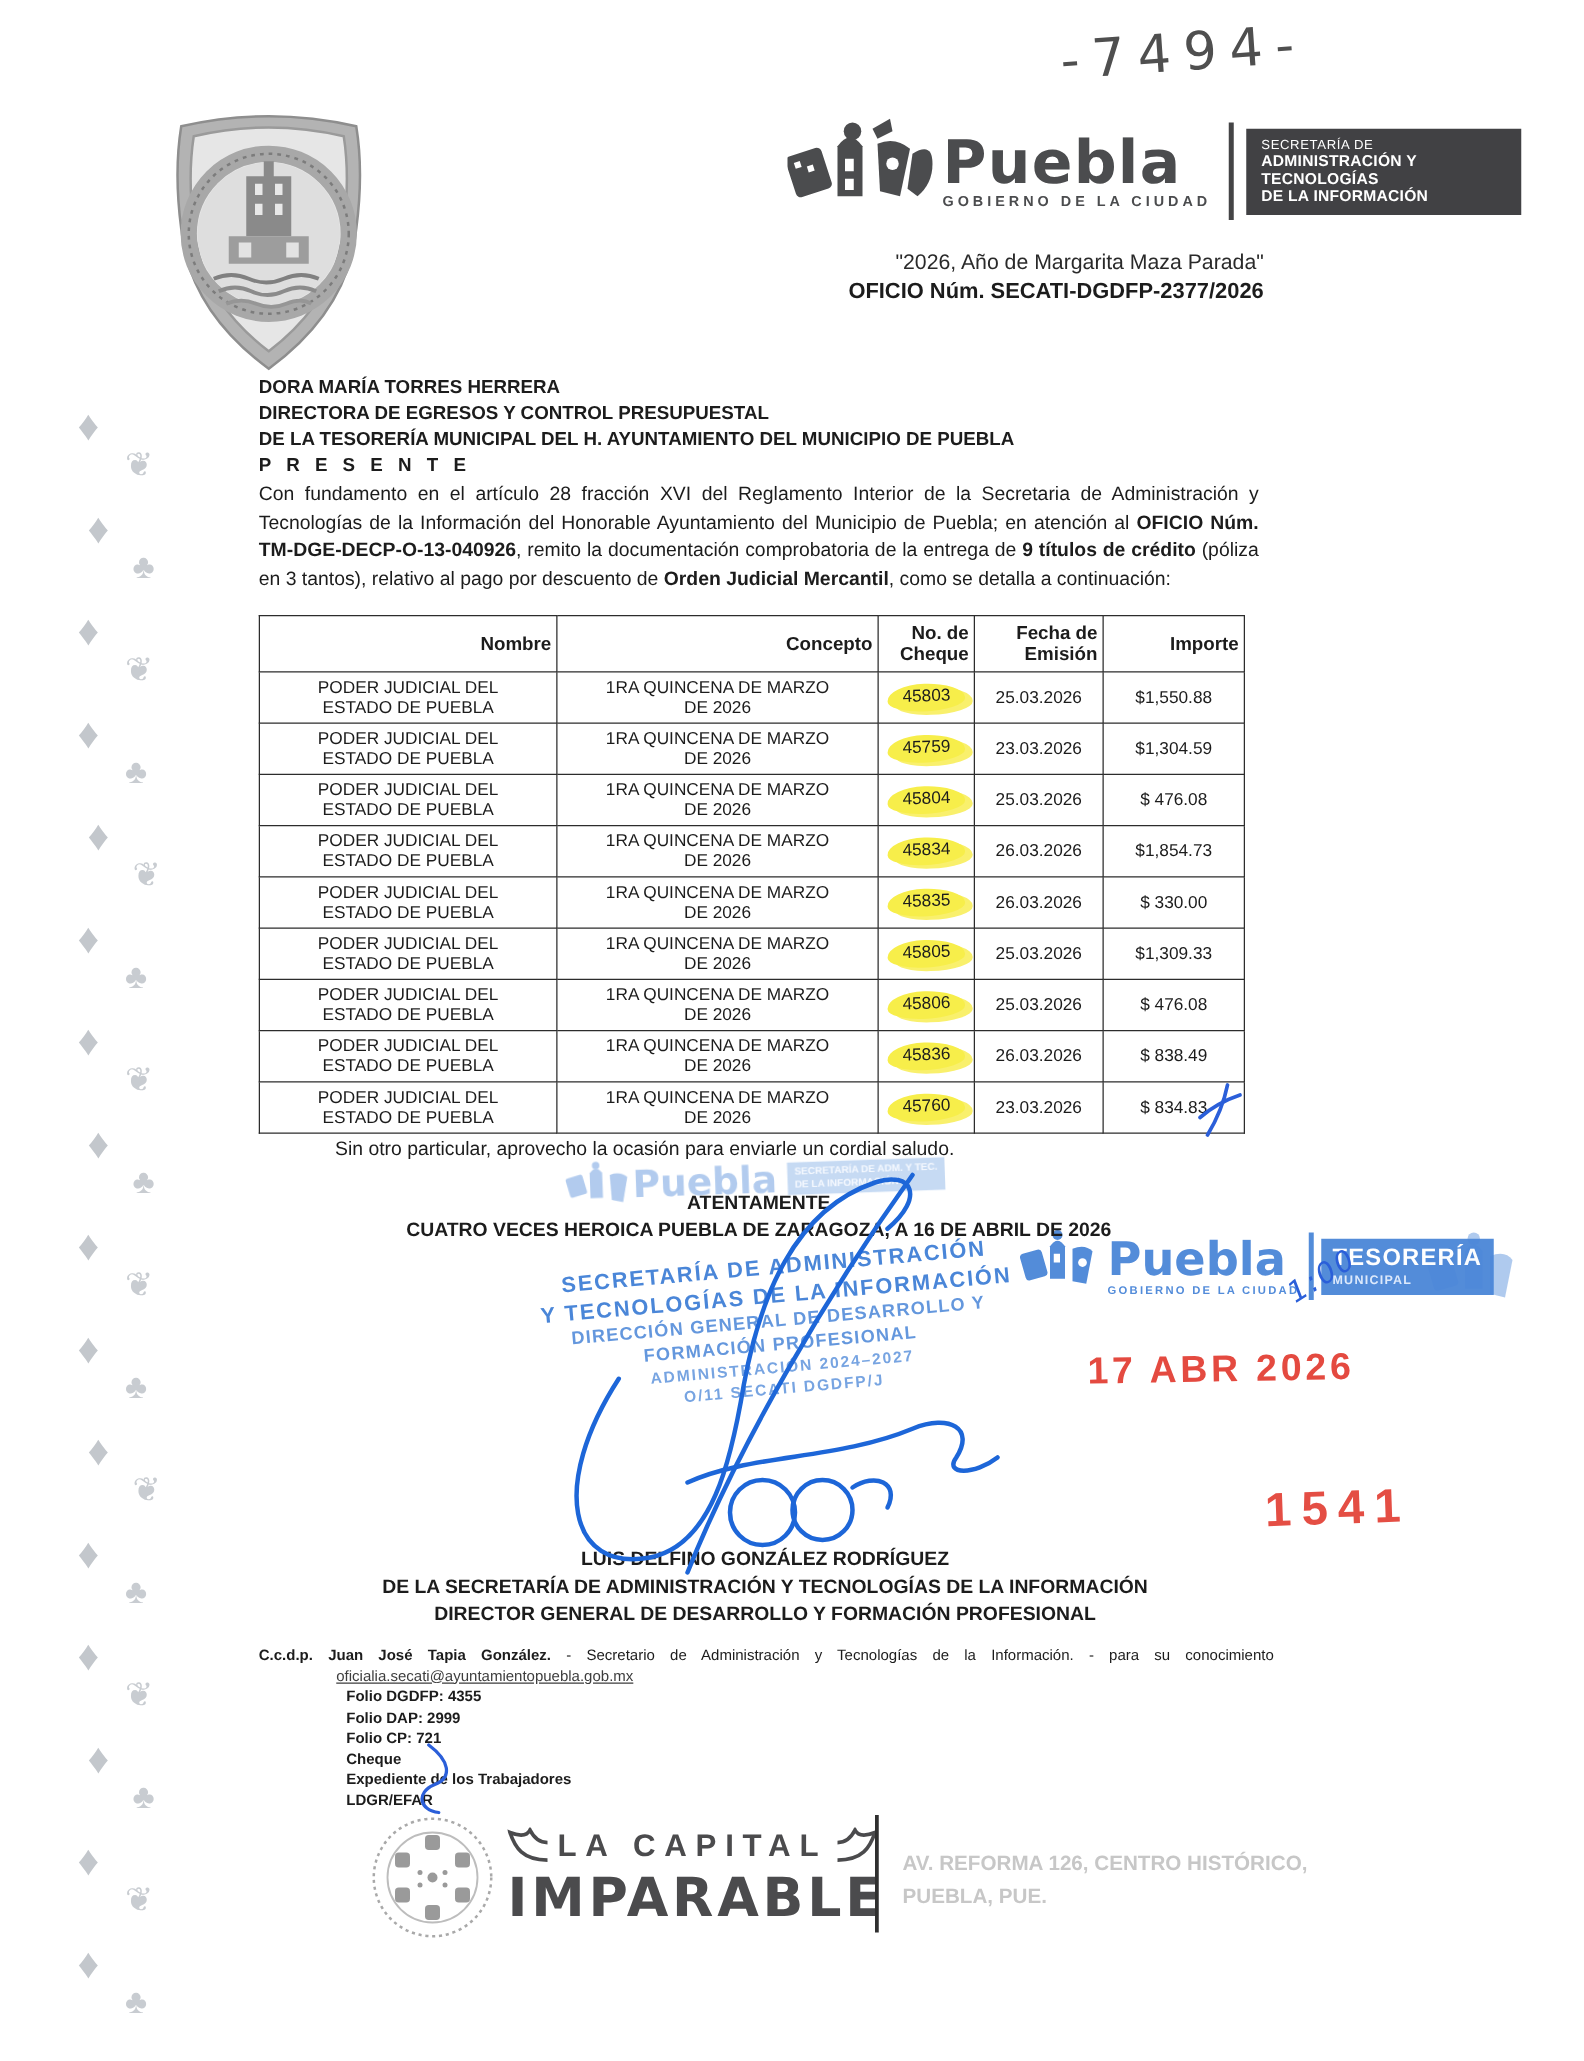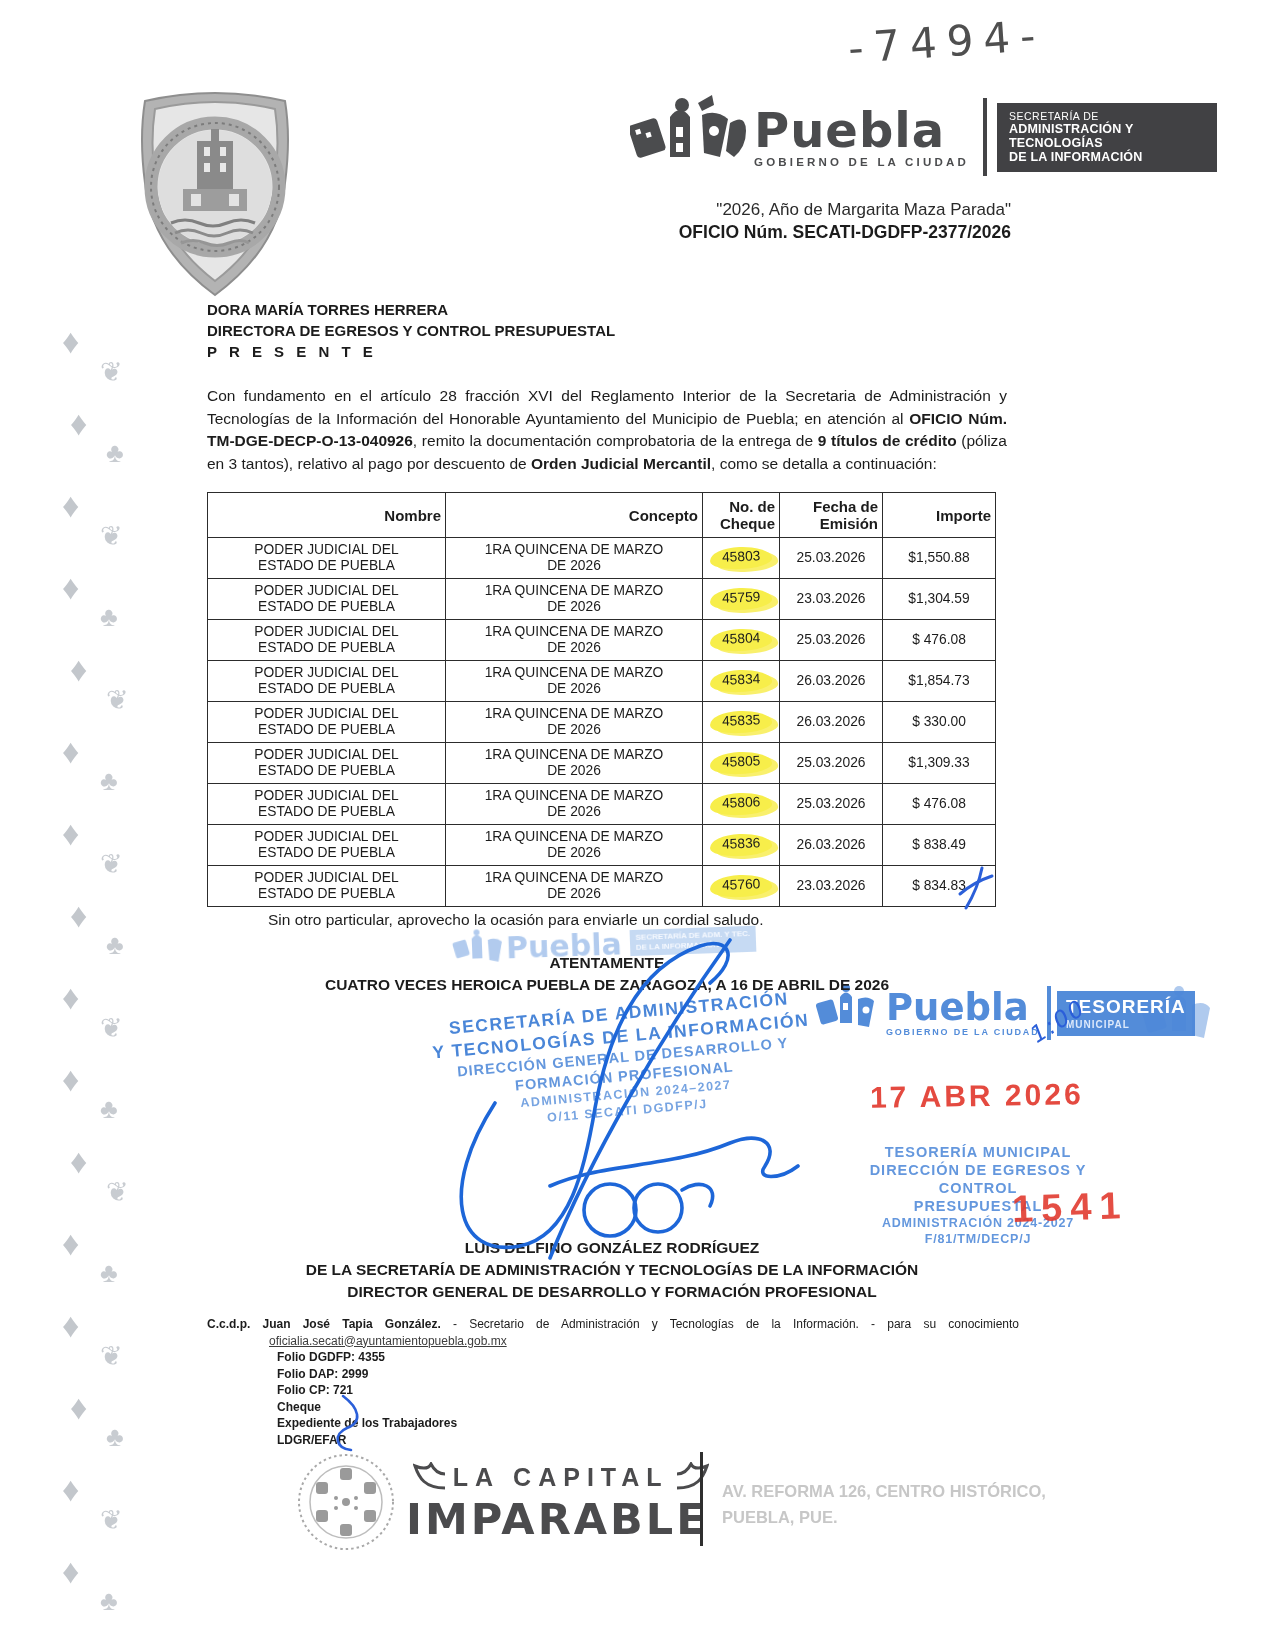--- a/index.html
+++ b/index.html
@@ -81,21 +81,21 @@
   .checkmark{left:952px;top:864px;z-index:5;}
   
   .cc{left:207px;top:1316px;width:812px;font-size:12px;line-height:16.5px;z-index:2;}
   .cc-l1{text-align:justify;text-align-last:justify;}
   .cc-email{margin-left:62px;text-decoration:underline;color:#3d3d3d;}
   .cc-ind{margin-left:70px;font-weight:bold;}
   .cc-loop{position:absolute;left:122px;top:78px;}
   
   .seal{left:296px;top:1452px;z-index:2;}
   .capital{left:406px;top:1462px;z-index:2;color:#4b4b4d;}
-  .capital .top{display:flex;align-items:center;justify-content:flex-end;}
+  .capital .top{display:flex;align-items:center;}
   .capital .lc{font-size:25px;font-weight:bold;letter-spacing:7px;margin:0 6px;}
   .capital .imp{font-size:43px;font-weight:bold;letter-spacing:3px;margin-top:2px;
     font-family:"DejaVu Sans",sans-serif;}
   .fdivider{left:700px;top:1452px;width:2.5px;height:94px;background:#2f2f2f;z-index:2;}
   .address{left:722px;top:1478px;color:#c7c7c7;font-weight:bold;font-size:16.5px;line-height:26px;z-index:2;}
 </style>
 </head>
 <body>
 
 <div class="page">
@@ -218,20 +218,21 @@
       <div class="l3">DE LA INFORMACIÓN</div>
     </div>
   </div>
 
   <div class="abs yearline">"2026, Año de Margarita Maza Parada"</div>
   <div class="abs oficioline">OFICIO Núm. SECATI-DGDFP-2377/2026</div>
 
   <div class="abs recipient">
     <div>DORA MARÍA TORRES HERRERA</div>
     <div>DIRECTORA DE EGRESOS Y CONTROL PRESUPUESTAL</div>
+    <div>DE LA TESORERÍA MUNICIPAL DEL H. AYUNTAMIENTO DEL MUNICIPIO DE PUEBLA</div>
     <div class="presente">P R E S E N T E</div>
   </div>
 
   <div class="abs bodyp" id="body-p"><span>Con fundamento en el artículo 28 fracción XVI del Reglamento Interior de la Secretaria de Administración y Tecnologías de la Información del Honorable Ayuntamiento del Municipio de Puebla; en atención al </span><span class="b">OFICIO Núm. TM-DGE-DECP-O-13-040926</span><span>, remito la documentación comprobatoria de la entrega de </span><span class="b">9 títulos de crédito</span><span> (póliza en 3 tantos), relativo al pago por descuento de </span><span class="b">Orden Judicial Mercantil</span><span>, como se detalla a continuación:</span></div>
 
   <div class="abs tblwrap">
     <table class="doc">
       <colgroup>
           <col style="width:238px">
           <col style="width:257px">
@@ -412,27 +413,20 @@
     <div class="tes-box">
       <div class="t1">TESORERÍA</div>
       <div class="t2">MUNICIPAL</div>
     </div>
   </div>
 
   <div class="abs handtime">1:00</div>
 
   <div class="abs reddate">17 ABR 2026</div>
 
-  <div class="abs tes-office">
-    <div class="o1">TESORERÍA MUNICIPAL</div>
-    <div class="o1">DIRECCIÓN DE EGRESOS Y CONTROL</div>
-    <div class="o1">PRESUPUESTAL</div>
-    <div class="o2">ADMINISTRACIÓN 2024-2027</div>
-    <div class="o2">F/81/TM/DECP/J</div>
-  </div>
 
   <div class="abs redfolio">1541</div>
 
   <div class="abs signer">
     <div>LUIS DELFINO GONZÁLEZ RODRÍGUEZ</div>
     <div>DE LA SECRETARÍA DE ADMINISTRACIÓN Y TECNOLOGÍAS DE LA INFORMACIÓN</div>
     <div>DIRECTOR GENERAL DE DESARROLLO Y FORMACIÓN PROFESIONAL</div>
   </div>
 
   <div class="abs cc">

